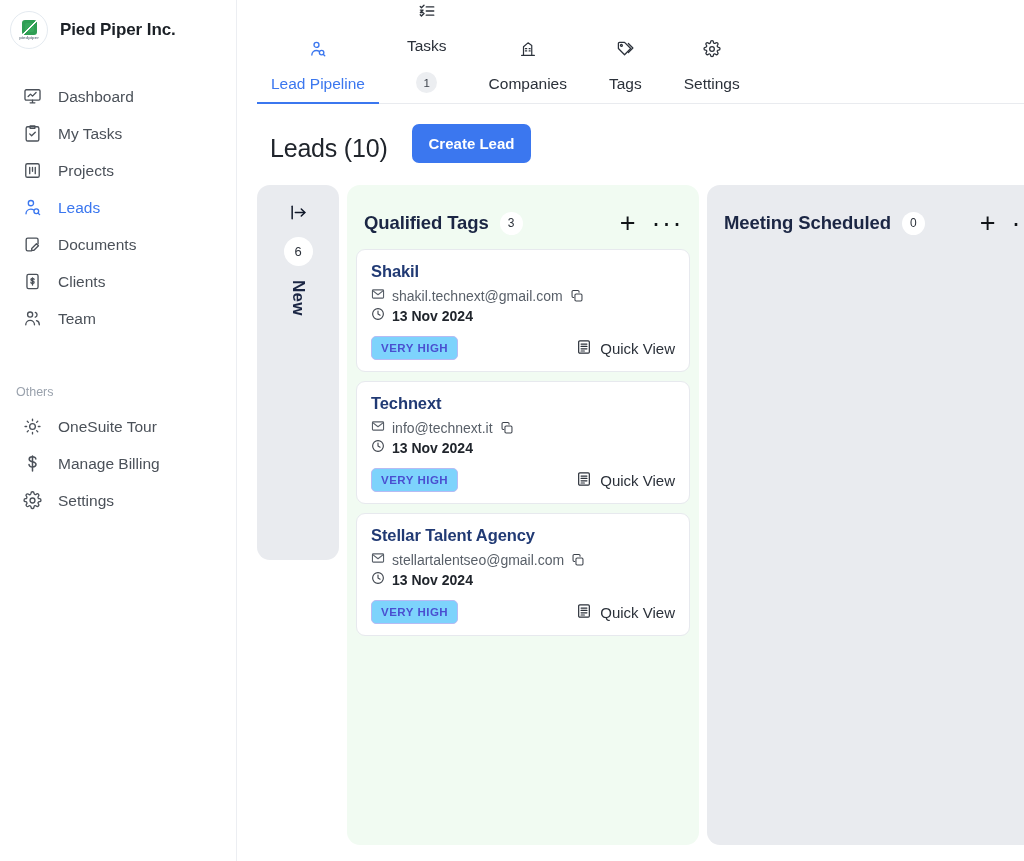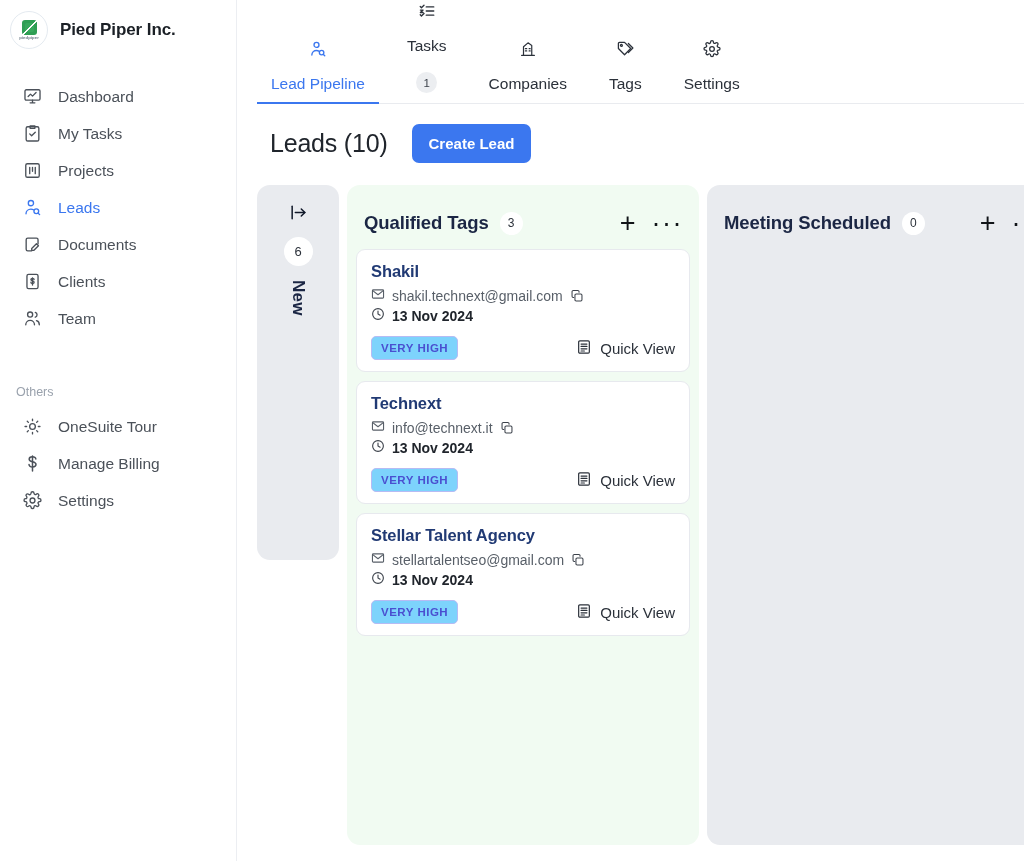--- a/index.html
+++ b/index.html
@@ -71,21 +71,21 @@
   .tab.active { color: #3b77ef; border-bottom: 2.5px solid #3b77ef; padding-bottom: 9px; }
   .tab.active .ic svg { stroke: #3b77ef; }
   .tab .ic { width:19px;height:19px;display:flex;align-items:center;justify-content:center;flex:0 0 19px; }
   .tab-gap { width: 14px; border-bottom: 1px solid #e9ebef; height: 1px; align-self: flex-end; }
   .tab-badge {
     min-width: 21px; height: 21px; border-radius: 50%;
     background: #eceef1; color: #3c424b; font-size: 11.5px;
     display: flex; align-items: center; justify-content: center; padding: 0 5px;
   }
 
-  .page-head { display: flex; align-items: center; gap: 24px; padding: 20px 0 0 33px; }
+  .page-head { display: flex; align-items: flex-end; gap: 24px; padding: 20px 0 0 33px; }
   .page-title { font-size: 25px; color: #20252c; letter-spacing: -.2px; }
   .create-btn {
     background: #3b77ef; color: #fff; border: none; border-radius: 7px;
     font-size: 15px; font-weight: 700; padding: 11px 17px; cursor: pointer;
     font-family: "Liberation Sans", sans-serif;
   }
 
   
   .board { display: flex; gap: 8px; padding-left: 20px; margin-top: 22px; height: 660px; align-items: flex-start; }
 

